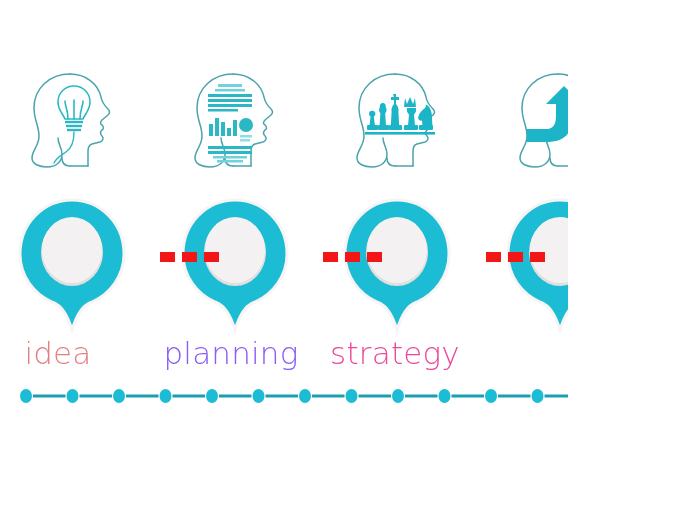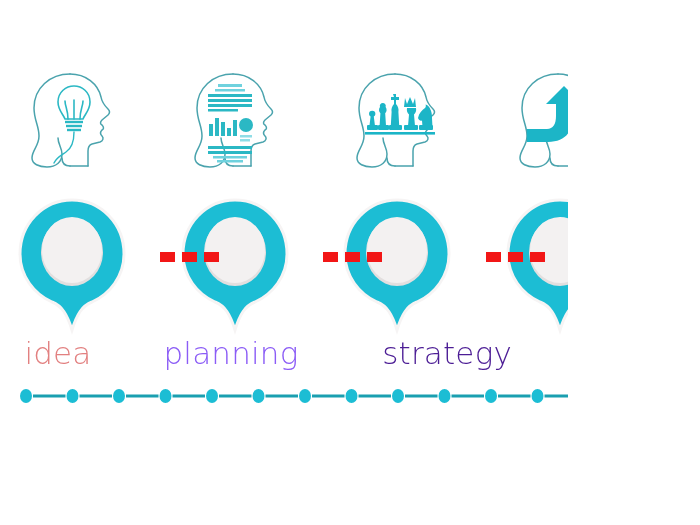--- a/index.html
+++ b/index.html
@@ -258,21 +258,21 @@
   </div>
   <div class="dash-group" id="dashes-2" style="left: 486px;">
     <span class="dash" style="background: rgb(242, 22, 22);"></span>
     <span class="dash" style="background: rgb(242, 22, 22);"></span>
     <span class="dash" style="background: rgb(242, 22, 22);"></span>
   </div>
 
   <div class="label-row">
     <div class="step-label" id="label-0" style="left: -42px; color: rgb(226, 128, 128);">idea</div>
     <div class="step-label" id="label-1" style="left: 131px; color: #8b5cf6;">planning</div>
-    <div class="step-label" id="label-2" style="left: 312px; color: #4c1d95; text-align: right;">strategy</div>
+    <div class="step-label" id="label-2" style="left: 295px; color: #ec4899;">strategy</div>
   </div>
 
   <div class="timeline">
     <svg id="timeline-svg" viewBox="0 0 700 20" xmlns="http://www.w3.org/2000/svg">
         <ellipse cx="26" cy="10" rx="6" ry="7" fill="#1cbdd4"></ellipse>
         <line x1="33" y1="10" x2="65.5" y2="10" stroke="#1a9fb0" stroke-width="3"></line>
         <ellipse cx="72.5" cy="10" rx="6" ry="7" fill="#1cbdd4"></ellipse>
         <line x1="79.5" y1="10" x2="112" y2="10" stroke="#1a9fb0" stroke-width="3"></line>
         <ellipse cx="119" cy="10" rx="6" ry="7" fill="#1cbdd4"></ellipse>
         <line x1="126" y1="10" x2="158.5" y2="10" stroke="#1a9fb0" stroke-width="3"></line>

